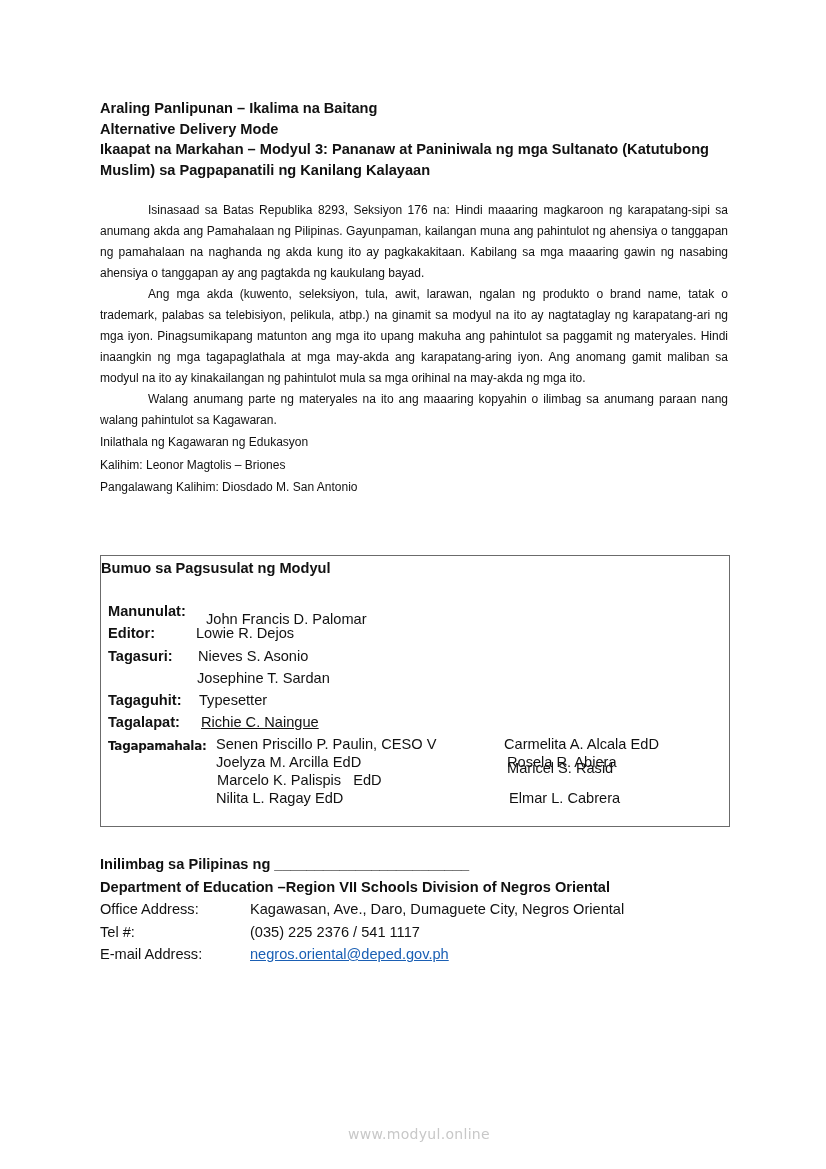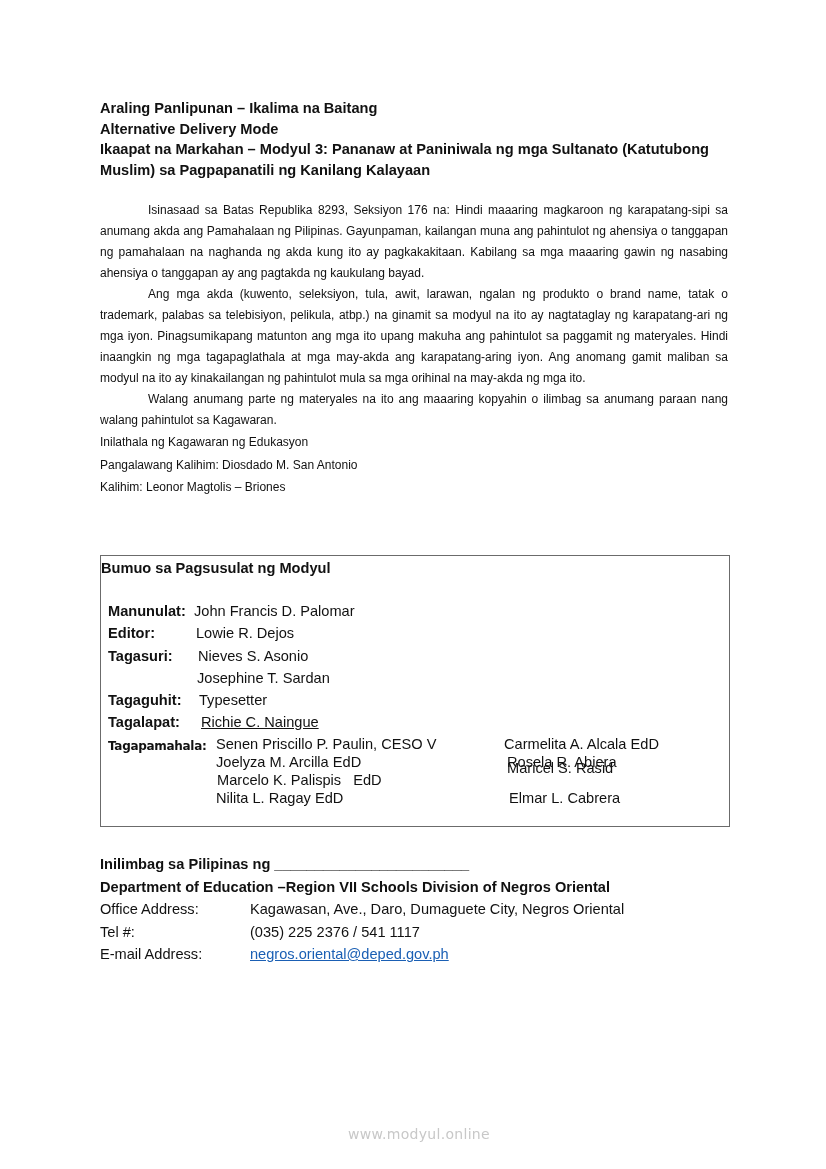--- a/index.html
+++ b/index.html
@@ -44,31 +44,31 @@
     <span class="title-line">Alternative Delivery Mode</span>
     <span class="title-line">Ikaapat na Markahan – Modyul 3: Pananaw at Paniniwala ng mga Sultanato (Katutubong</span>
     <span class="title-line">Muslim) sa Pagpapanatili ng Kanilang Kalayaan</span>
   </div>
 
   <div class="body-text">
     <p class="para">Isinasaad sa Batas Republika 8293, Seksiyon 176 na: Hindi maaaring magkaroon ng karapatang-sipi sa anumang akda ang Pamahalaan ng Pilipinas. Gayunpaman, kailangan muna ang pahintulot ng ahensiya o tanggapan ng pamahalaan na naghanda ng akda kung ito ay pagkakakitaan. Kabilang sa mga maaaring gawin ng nasabing ahensiya o tanggapan ay ang pagtakda ng kaukulang bayad.</p>
     <p class="para">Ang mga akda (kuwento, seleksiyon, tula, awit, larawan, ngalan ng produkto o brand name, tatak o trademark, palabas sa telebisiyon, pelikula, atbp.) na ginamit sa modyul na ito ay nagtataglay ng karapatang-ari ng mga iyon. Pinagsumikapang matunton ang mga ito upang makuha ang pahintulot sa paggamit ng materyales. Hindi inaangkin ng mga tagapaglathala at mga may-akda ang karapatang-aring iyon. Ang anomang gamit maliban sa modyul na ito ay kinakailangan ng pahintulot mula sa mga orihinal na may-akda ng mga ito.</p>
     <p class="para">Walang anumang parte ng materyales na ito ang maaaring kopyahin o ilimbag sa anumang paraan nang walang pahintulot sa Kagawaran.</p>
     <p class="plain-line">Inilathala ng Kagawaran ng Edukasyon</p>
+    <p class="plain-line">Kalihim: Leonor Magtolis – Briones</p>
     <p class="plain-line">Pangalawang Kalihim: Diosdado M. San Antonio</p>
-    <p class="plain-line">Kalihim: Leonor Magtolis – Briones</p>
   </div>
 </div>
 
 <div class="credits-box">
   <div class="credits-title">Bumuo sa Pagsusulat ng Modyul</div>
 
   <div class="credit-row" style="top:47px;">
     <span class="credit-label">Manunulat:</span>
-    <span class="credit-value" style="left:86px;">John Francis D. Palomar</span>
+    <span class="credit-value" style="left:98px;margin-top:8px;">John Francis D. Palomar</span>
   </div>
   <div class="credit-row" style="top:69px;">
     <span class="credit-label">Editor:</span>
     <span class="credit-value" style="left:88px;">Lowie R. Dejos</span>
   </div>
   <div class="credit-row" style="top:92px;">
     <span class="credit-label">Tagasuri:</span>
     <span class="credit-value" style="left:90px;">Nieves S. Asonio</span>
   </div>
   <div class="credit-row" style="top:114px;">

